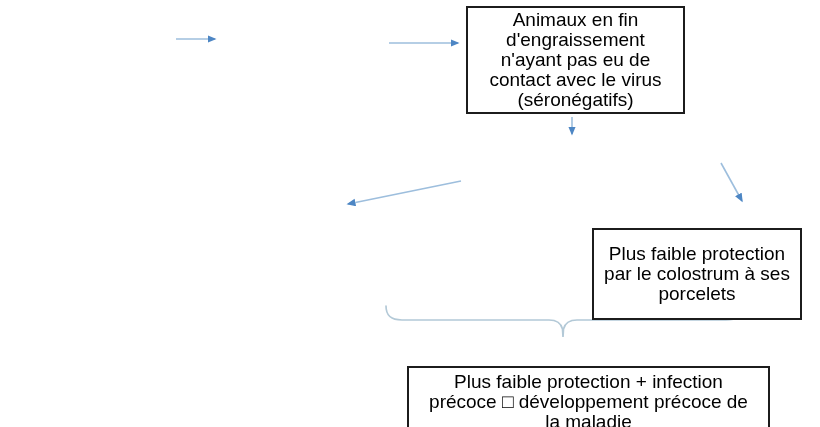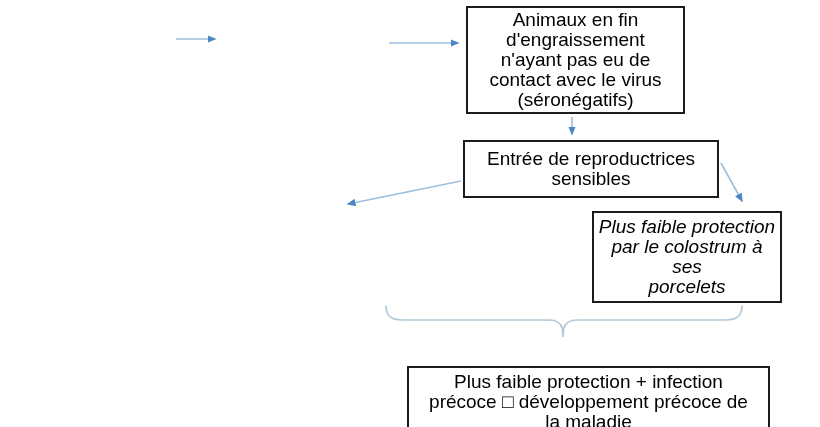--- a/index.html
+++ b/index.html
@@ -36,21 +36,21 @@
     font-size: 19px;
     line-height: 20px;
     white-space: pre-line;
     padding: 1px 2px;
   }
   .box-1 { left: 7px;   top: 11px;  width: 166px; height: 90px;  }
   .box-2 { left: 223px; top: 10px;  width: 163px; height: 87px;  }
   .box-3 { left: 466px; top: 6px;   width: 219px; height: 108px; }
   .box-4 { left: 463px; top: 140px; width: 256px; height: 58px;  }
   .box-5 { left: 240px; top: 211px; width: 205px; height: 92px;  }
-  .box-6 { left: 592px; top: 211px; width: 190px; height: 92px; font-style: italic;  }
+  .box-6 { left: 592px; top: 228px; width: 210px; height: 92px;  }
   .box-7 { left: 407px; top: 346px; width: 363px; height: 71px; margin-top: 20px;  }
 </style>
 </head>
 <body>
 
 <div class="canvas">
 
   <svg class="connectors" viewBox="0 0 820 427" xmlns="http://www.w3.org/2000/svg">
     <defs>
       <marker id="arrowhead" markerWidth="10" markerHeight="9" refX="7.5" refY="3.75" orient="auto" markerUnits="userSpaceOnUse">
@@ -74,24 +74,20 @@
 
 
   <div class="box box-3">
     <span>Animaux en fin
 d'engraissement
 n'ayant pas eu de
 contact avec le virus
 (séronégatifs)</span>
   </div>
 
-  <div class="box box-4">
-    <span>Entrée de reproductrices
-sensibles</span>
-  </div>
 
 
   <div class="box box-6">
     <span>Plus faible protection
 par le colostrum à ses
 porcelets</span>
   </div>
 
   <div class="box box-7">
     <span>Plus faible protection + infection

